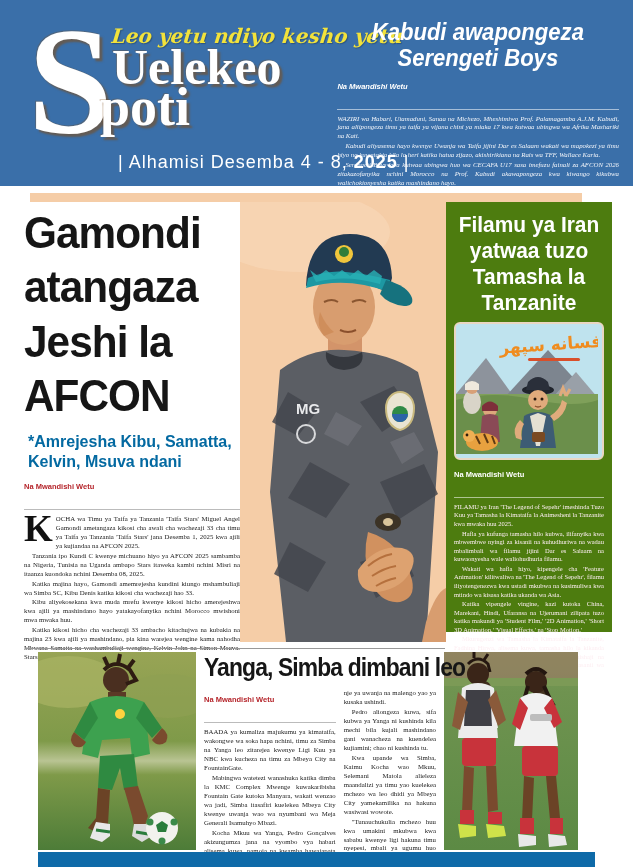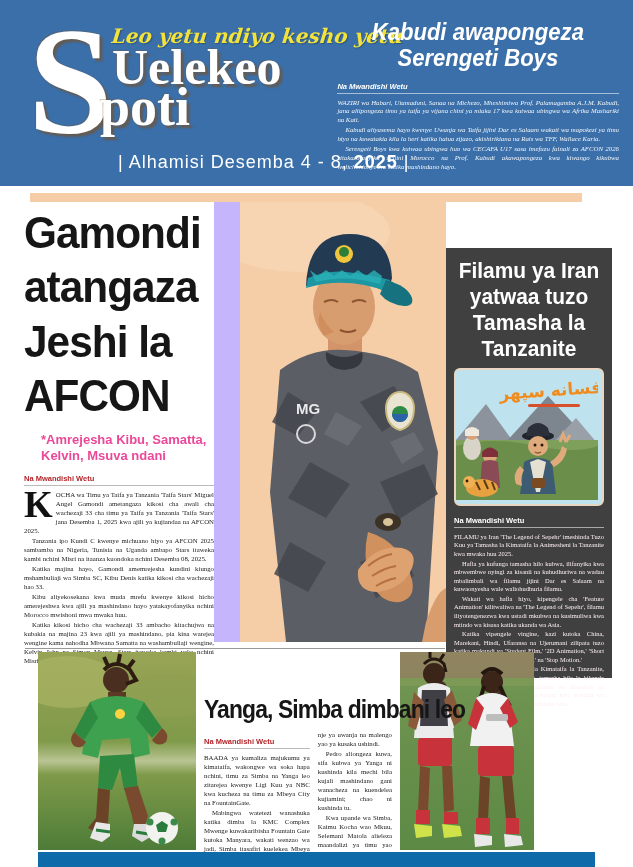--- a/index.html
+++ b/index.html
@@ -19,55 +19,55 @@
   .logo-s{left:0;top:-34px;font-size:152px;line-height:1;}
   .logo-line1{left:84px;top:2px;font-size:50px;line-height:1;}
   .logo-line2{left:72px;top:40px;font-size:54px;line-height:1;}
   .dateline{position:absolute;left:118px;top:152px;font-size:18px;color:#fff;letter-spacing:1px;
             white-space:nowrap;}
   .dateline b{font-weight:bold;}
 
   .mast-right{width:288px;padding:20px 14px 0 0;color:#fff;font-style:italic;}
   .top-headline{margin:0;font-size:23px;line-height:1.12;font-weight:bold;text-align:center;
                 transform:scaleX(.96);transform-origin:center;}
-  .byline{font-size:7.5px;font-weight:bold;padding-bottom:2px;margin:10px 0 5px 0;}
+  .byline{font-size:7.5px;font-weight:bold;padding-bottom:18px;margin:10px 0 5px 0;}
   .byline.white{color:#fff;border-bottom:1px solid rgba(255,255,255,.55);}
   .byline.red{color:#b5252b;border-bottom:1px solid #bbb;}
   .newsp{font-family:"Liberation Serif",serif;font-size:6.8px;line-height:1.32;text-align:justify;
          margin:0 0 1px 0;}
   .mast-right .newsp{color:#f2f5fa;}
   .indent{text-indent:8px;}
 
   
   .peach-strip{position:absolute;left:30px;top:193px;width:552px;height:9px;background:#f5cda7;}
 
   
   .feature{position:absolute;left:24px;top:202px;width:588px;height:442px;display:flex;}
   .feature-left{width:216px;padding-top:4px;}
   .main-headline{margin:0;font-size:45px;line-height:1.21;font-weight:bold;color:#161616;
                  letter-spacing:-1px;transform:scaleX(.94);transform-origin:left;}
-  .subhead{margin:8px 0 0 17px;font-size:13px;line-height:1.25;font-weight:bold;color:#ec4899;}
+  .subhead{margin:8px 0 0 4px;font-size:16px;line-height:1.25;font-weight:bold;color:#0369a1;}
   .feature-left .newsp{color:#222;}
   .dropcap{float:left;font-family:"Liberation Serif",serif;font-weight:bold;font-size:37px;
            line-height:28px;padding-right:3px;color:#111;}
-  .feature-photo{width:206px;height:440px;background:#c4b5fd;overflow:hidden;flex:none;padding-left:26px;}
-  .redbox{width:166px;height:430px;background:#404040;color:#fff;padding:8px 8px 0 8px;
-          box-sizing:border-box;margin-left:-0px;flex:none;margin-left:auto;margin-top:46px;}
+  .feature-photo{width:206px;height:440px;background:#e5e5e5;overflow:hidden;flex:none;}
+  .redbox{width:166px;height:430px;background:#4d7c0f;color:#fff;padding:8px 8px 0 8px;
+          box-sizing:border-box;margin-left:-0px;flex:none;margin-left:auto;}
   .side-headline{margin:2px 0 6px 0;font-size:22px;line-height:1.18;font-weight:bold;
                  text-align:center;transform:scaleX(.95);transform-origin:center;}
   .poster{width:146px;height:134px;margin:0 auto;border:2px solid #e9d6c2;border-radius:6px;
           overflow:hidden;background:#bfe3ee;}
   .redbox .newsp{color:#fdeef2;font-size:6.5px;}
 
   .feature-rule{position:absolute;left:25px;top:648px;width:420px;border-top:1px solid #999;}
 
   
   .bottom{position:absolute;left:38px;top:652px;width:557px;height:198px;display:flex;}
   .photo-left{width:158px;height:198px;flex:none;overflow:hidden;}
-  .bottom-mid{width:204px;padding:0 8px 0 8px;box-sizing:border-box;flex:none;margin-top:42px;}
+  .bottom-mid{width:248px;padding:0 8px 0 8px;box-sizing:border-box;flex:none;}
   .bottom-headline{margin:0 0 2px 0;font-size:26px;font-weight:bold;color:#161616;
                    letter-spacing:-1px;white-space:nowrap;transform:scaleX(.88);
                    transform-origin:left;}
   .cols{display:flex;gap:8px;}
   .col1{width:57%;}
   .col2{width:40%;padding-top:4px;}
   .bottom-mid .newsp{color:#222;}
   .photo-right{width:134px;height:198px;flex:none;overflow:hidden;}
 
   

